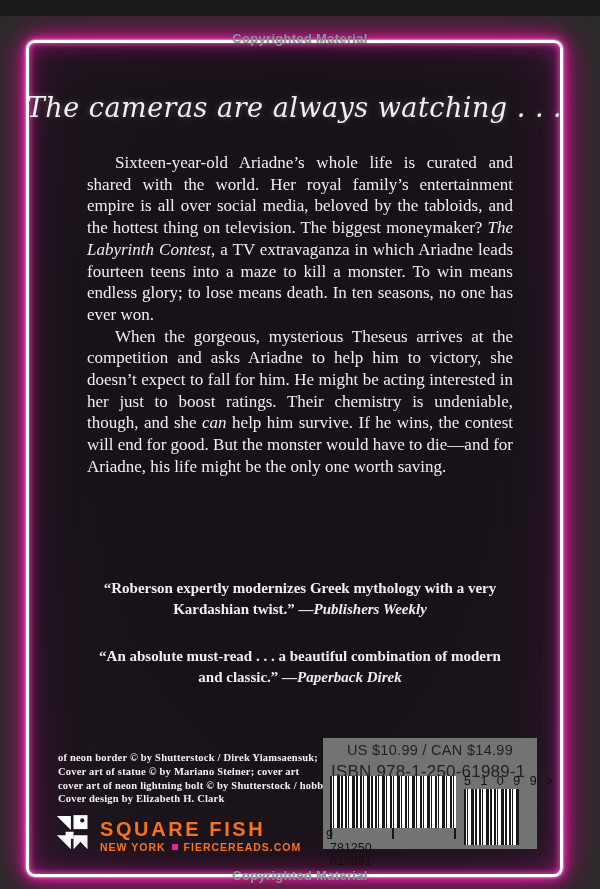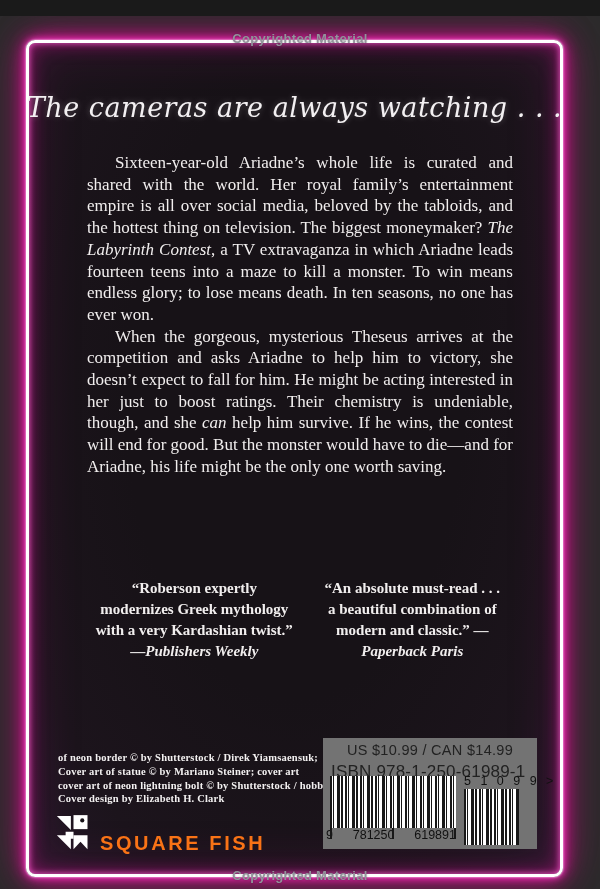--- a/index.html
+++ b/index.html
@@ -70,21 +70,21 @@
     text-align: justify;
   }
   .synopsis p { text-indent: 28px; margin: 0; }
   .synopsis i { font-style: italic; }
   
   .reviews {
     position: absolute;
     left: 95px; top: 562px;
     width: 410px;
     z-index: 3;
-    display: flex; flex-direction: row; gap: 26px;
+    display: flex; flex-direction: column; gap: 26px;
   }
   .review {
     text-align: center;
     color: #f1eeee;
     font-size: 15px;
     font-weight: 700;
     line-height: 21px;
   }
   .review i { font-style: italic; }
   
@@ -159,20 +159,21 @@
   .guard { position: absolute; top: 52px; width: 2px; height: 11px; background: #181818; }
   .guard.g-left { left: 0; }
   .guard.g-mid { left: 62px; }
   .guard.g-right { left: 124px; }
   .bc-digits {
     margin-top: 0px;
     display: flex; justify-content: space-between;
     font-size: 12.5px; color: #111111;
     padding: 1px 0 0 0;
     line-height: 13px;
+    flex-direction: column;
   }
   .bc-digits .d1 { margin-left: -4px; }
   .bc-addon { position: absolute; left: 141px; top: 37px; width: 64px; }
   .bc-addon-code {
     font-size: 12.5px; letter-spacing: 3px;
     color: #111111; line-height: 13px;
     white-space: nowrap;
   }
   .bc-addon .bars { margin-top: 1px; width: 55px; height: 56px; }
 </style>
@@ -187,41 +188,46 @@
 
   <div class="tagline">The cameras are always watching . . .</div>
 
   <div class="synopsis">
     <p><span>Sixteen-year-old Ariadne’s whole life is curated and shared with the world. Her royal family’s entertainment empire is all over social media, beloved by the tabloids, and the hottest thing on television. The biggest moneymaker? </span><i>The Labyrinth Contest</i><span>, a TV extravaganza in which Ariadne leads fourteen teens into a maze to kill a monster. To win means endless glory; to lose means death. In ten seasons, no one has ever won.</span></p>
     <p><span>When the gorgeous, mysterious Theseus arrives at the competition and asks Ariadne to help him to victory, she doesn’t expect to fall for him. He might be acting interested in her just to boost ratings. Their chemistry is undeniable, though, and she </span><i>can</i><span> help him survive. If he wins, the contest will end for good. But the monster would have to die—and for Ariadne, his life might be the only one worth saving.</span></p>
   </div>
 
   <div class="reviews">
     <div class="review"><span>“Roberson expertly modernizes Greek mythology with a very Kardashian twist.” —</span><i>Publishers Weekly</i></div>
-    <div class="review"><span>“An absolute must-read . . . a beautiful combination of modern and classic.” —</span><i>Paperback Paris</i></div>
+    <div class="review"><span>“An absolute must-read . . . a beautiful combination of modern and classic.” —</span><i>Paperback Direk</i></div>
   </div>
 
   <div class="credits">
     <div>of neon border © by Shutterstock / Direk Yiamsaensuk;</div>
     <div>Cover art of statue © by Mariano Steiner; cover art</div>
     <div>cover art of neon lightning bolt © by Shutterstock / hobbit</div>
     <div>Cover design by Elizabeth H. Clark</div>
   </div>
 
   <div class="publisher">
     <svg class="fish-icon" viewBox="0 0 40 44">
       <polygon points="1,2 17,2 17,18" fill="#ffffff"></polygon>
       <rect x="20" y="1" width="16" height="16" fill="#ffffff"></rect>
       <circle cx="30" cy="7" r="2.4" fill="#171217"></circle>
       <rect x="11" y="20" width="9" height="8" fill="#ffffff"></rect>
       <polygon points="1,24 17,24 17,40" fill="#ffffff"></polygon>
       <polygon points="20,24 36,24 36,40 28,31.5 20,40" fill="#ffffff"></polygon>
     </svg>
     <div class="pub-text">
       <div class="pub-name">SQUARE FISH</div>
+      <div class="pub-sub">
+        <span>NEW YORK</span>
+        <span class="pink-bullet"></span>
+        <span>FIERCEREADS.COM</span>
+      </div>
     </div>
   </div>
 
   <div class="barcode-panel">
     <div class="bc-price">US $10.99 / CAN $14.99</div>
     <div class="bc-isbn">ISBN 978-1-250-61989-1</div>
     <div class="bc-main">
       <div class="bars"></div>
       <div class="guard g-left"></div>
       <div class="guard g-mid"></div>

